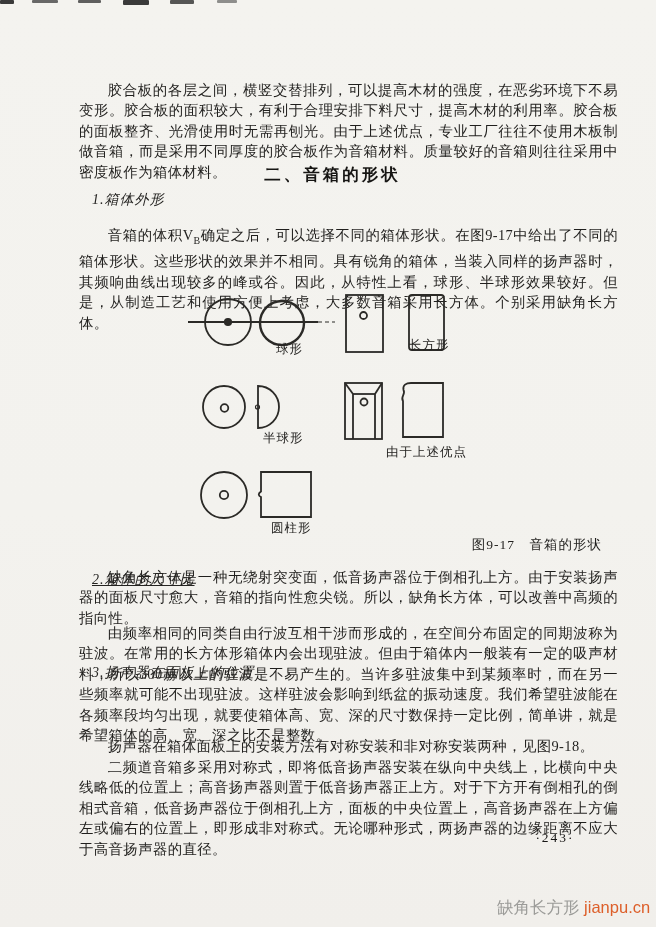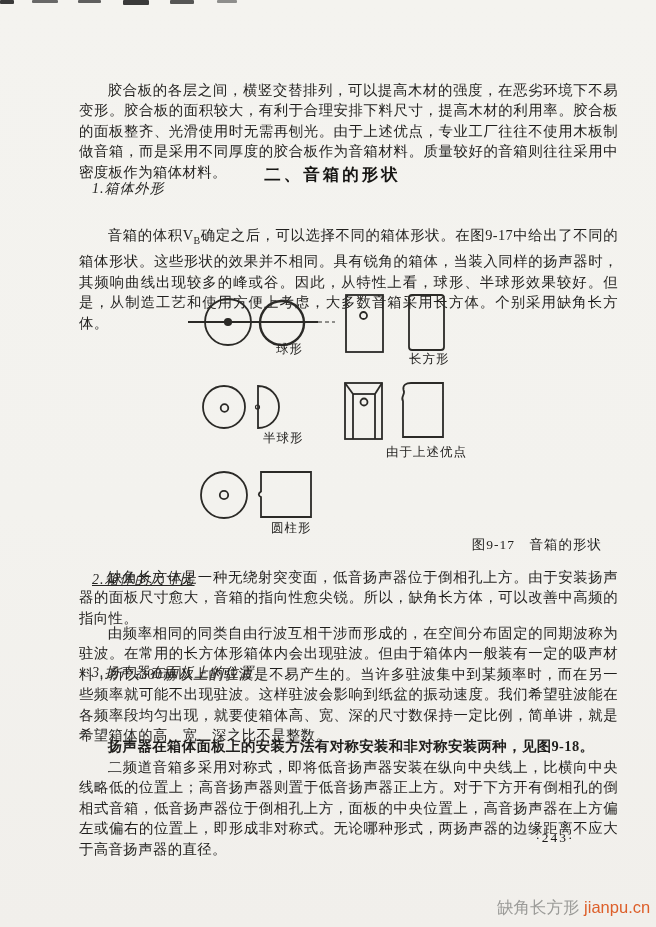--- a/index.html
+++ b/index.html
@@ -62,21 +62,21 @@
   <span class="artifact" style="left:32px;top:0;width:26px;height:3px;opacity:.75;"></span>
   <span class="artifact" style="left:78px;top:0;width:23px;height:3px;opacity:.8;"></span>
   <span class="artifact" style="left:123px;top:0;width:26px;height:5px;"></span>
   <span class="artifact" style="left:170px;top:0;width:24px;height:4px;opacity:.85;"></span>
   <span class="artifact" style="left:217px;top:0;width:20px;height:3px;opacity:.55;"></span>
 
   <p class="para" style="top:64px;">胶合板的各层之间，横竖交替排列，可以提高木材的强度，在恶劣环境下不易变形。胶合板的面积较大，有利于合理安排下料尺寸，提高木材的利用率。胶合板的面板整齐、光滑使用时无需再刨光。由于上述优点，专业工厂往往不使用木板制做音箱，而是采用不同厚度的胶合板作为音箱材料。质量较好的音箱则往往采用中密度板作为箱体材料。</p>
 
   <h2 class="section-heading">二、音箱的形状</h2>
 
-  <h3 class="subheading" style="top:180px;">1.箱体外形</h3>
+  <h3 class="subheading" style="top:191px;">1.箱体外形</h3>
 
   <p class="para" style="top:209px;"><span>音箱的体积V</span><sub>B</sub><span>确定之后，可以选择不同的箱体形状。在图9-17中给出了不同的箱体形状。这些形状的效果并不相同。具有锐角的箱体，当装入同样的扬声器时，其频响曲线出现较多的峰或谷。因此，从特性上看，球形、半球形效果较好。但是，从制造工艺和使用方便上考虑，大多数音箱采用长方体。个别采用缺角长方体。</span></p>
 
   <div class="figure-wrap">
     <svg width="330" height="275" viewBox="0 0 330 275" fill="none" stroke="#2b2a27" stroke-width="1.8">
 
       <g>
         <line x1="48" y1="39" x2="178" y2="39"></line>
         <line x1="178" y1="39" x2="195" y2="39" stroke-dasharray="4 3" stroke-width="1.2"></line>
         <circle cx="88" cy="39" r="23"></circle>
@@ -109,35 +109,35 @@
       </g>
 
       <g>
         <circle cx="84" cy="212" r="23"></circle>
         <circle cx="84" cy="212" r="4.2"></circle>
         <path d="M121,189 L171,189 L171,234 L121,234 L121,214 C118,212.5 118,210.5 121,208.5 L121,189 Z"></path>
       </g>
     </svg>
   </div>
   <span class="fig-label" style="left:276px;top:341px;">球形</span>
-  <span class="fig-label" style="left:409px;top:351px;text-align:center;">长方形</span>
+  <span class="fig-label" style="left:409px;top:337px;text-align:center;">长方形</span>
   <span class="fig-label" style="left:263px;top:430px;">半球形</span>
   <span class="fig-label" style="left:386px;top:444px;">由于上述优点</span>
   <span class="fig-label" style="left:271px;top:520px;">圆柱形</span>
   <p class="fig-caption">图9-17　音箱的形状</p>
 
   <p class="para" style="top:551px;">缺角长方体是一种无绕射突变面，低音扬声器位于倒相孔上方。由于安装扬声器的面板尺寸愈大，音箱的指向性愈尖锐。所以，缺角长方体，可以改善中高频的指向性。</p>
 
   <h3 class="subheading" style="top:571px;text-decoration:underline;">2.箱体的尺寸比</h3>
 
   <p class="para" style="top:607px;">由频率相同的同类自由行波互相干涉而形成的，在空间分布固定的同期波称为驻波。在常用的长方体形箱体内会出现驻波。但由于箱体内一般装有一定的吸声材料，所以300赫以上的驻波是不易产生的。当许多驻波集中到某频率时，而在另一些频率就可能不出现驻波。这样驻波会影响到纸盆的振动速度。我们希望驻波能在各频率段均匀出现，就要使箱体高、宽、深的尺寸数保持一定比例，简单讲，就是希望箱体的高、宽、深之比不是整数。</p>
 
   <h3 class="subheading" style="top:664px;">3.扬声器在面板上的位置</h3>
 
-  <p class="para" style="top:720px;font-weight:bold;">扬声器在箱体面板上的安装方法有对称安装和非对称安装两种，见图9-18。</p>
+  <p class="para" style="top:720px;">扬声器在箱体面板上的安装方法有对称安装和非对称安装两种，见图9-18。</p>
 
   <p class="para" style="top:741px;">二频道音箱多采用对称式，即将低音扬声器安装在纵向中央线上，比横向中央线略低的位置上；高音扬声器则置于低音扬声器正上方。对于下方开有倒相孔的倒相式音箱，低音扬声器位于倒相孔上方，面板的中央位置上，高音扬声器在上方偏左或偏右的位置上，即形成非对称式。无论哪种形式，两扬声器的边缘距离不应大于高音扬声器的直径。</p>
 
   <div class="page-number">·243·</div>
 
   <div class="watermark"><span class="wm-site">缺角长方形 </span><span class="wm-domain">jianpu.cn</span></div>
 
 </div>
 
 </body></html>

